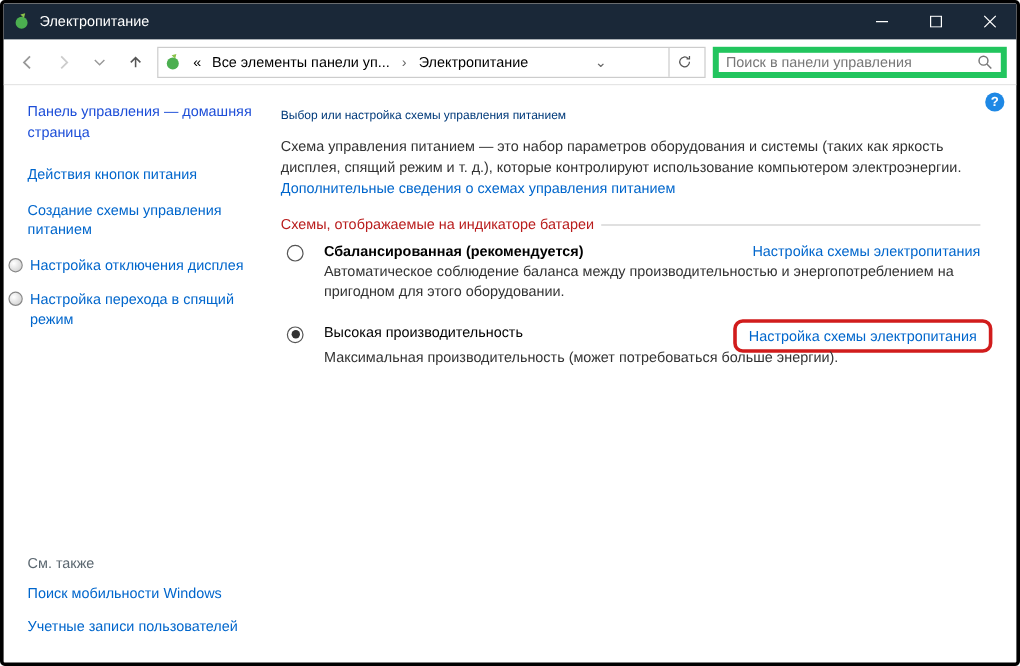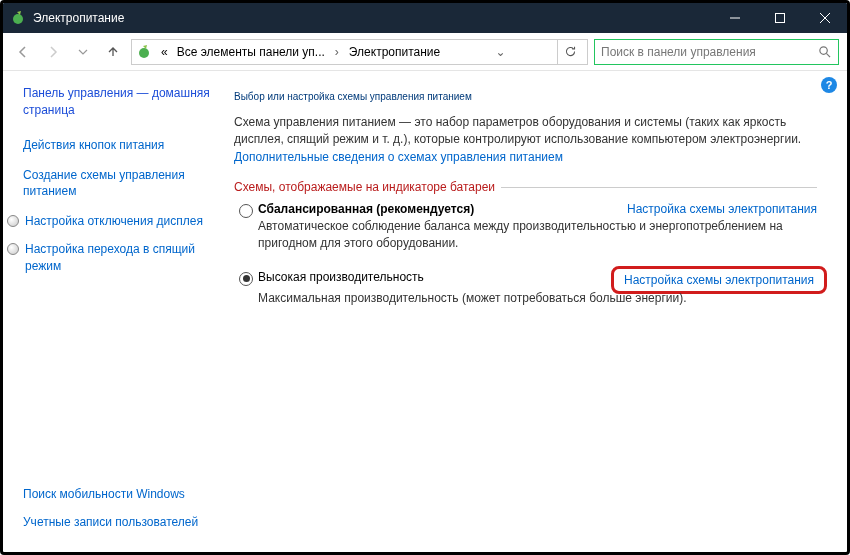--- a/index.html
+++ b/index.html
@@ -47,21 +47,21 @@
     padding: 0 4px;
     font-size: 12px;
     gap: 1px;
   }
   .breadcrumb .bcicon { width:18px; height:18px; margin-right:2px;display:flex;align-items:center;justify-content:center;}
   .breadcrumb .chev { color: #666; padding: 0 5px; }
   .breadcrumb .bcitem { padding: 2px 4px; }
   .breadcrumb .refresh { margin-left:auto; width:26px; height:24px; border-left:1px solid #ccc; display:flex;align-items:center;justify-content:center;color:#555;}
   .searchbox {
     width: 245px;
-    border: 1px solid #22c55e;
+    border: 5px solid #22c55e;
     height: 26px;
     display: flex;
     align-items: center;
     padding: 0 6px;
     color: #777;
   }
   .searchbox .placeholder { flex:1; font-style: normal; }
   .searchbox .sicon { width:16px;height:16px;display:flex;align-items:center;justify-content:center;color:#666;}
   .content {
     flex: 1;
@@ -115,21 +115,21 @@
     color:#b91c1c; font-size:12px;
     display:flex; align-items:center; gap:6px;
     margin-bottom: 8px;
   }
   .grouplabel::after {
     content:""; flex:1; height:1px; background:#ccc;
   }
   .plan {
     display: grid;
     grid-template-columns: 24px 1fr auto;
-    column-gap: 0;
+    column-gap: 12px;
     margin-bottom: 4px;
     align-items: start;
   }
   .radio {
     width:14px;height:14px;border:1px solid #555;border-radius:50%;margin-top:2px;
     display:flex;align-items:center;justify-content:center; justify-self:center;
   }
   .radio.sel::after { content:""; width:7px;height:7px;border-radius:50%;background:#333; }
   .planname { font-size:12px; }
   .planname b { font-weight:600; }
@@ -233,20 +233,21 @@
     <div class="sidelink">Создание схемы управления питанием</div>
     <div class="lowsidelink">
       <span class="dot"></span>
       <a>Настройка отключения дисплея</a>
     </div>
     <div class="lowsidelink">
       <span class="dot"></span>
       <a>Настройка перехода в спящий режим</a>
     </div>
     <div class="spacer"></div>
+    <div class="seealso-h">См. также</div>
     <div class="seealso">Поиск мобильности Windows</div>
     <div class="seealso">Учетные записи пользователей</div>
   </div>
 
   <div class="main">
     <h1>Выбор или настройка схемы управления питанием</h1>
     <div class="desc">
       <span>Схема управления питанием — это набор параметров оборудования и системы (таких как яркость дисплея, спящий режим и т. д.), которые контролируют использование компьютером электроэнергии.</span>
       <span class="link">Дополнительные сведения о схемах управления питанием</span>
     </div>

